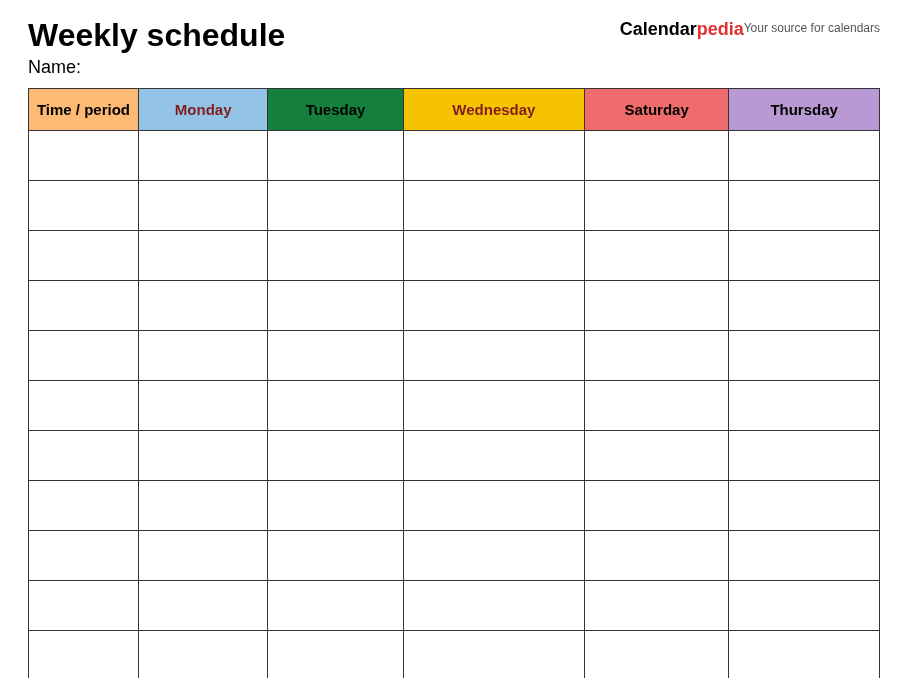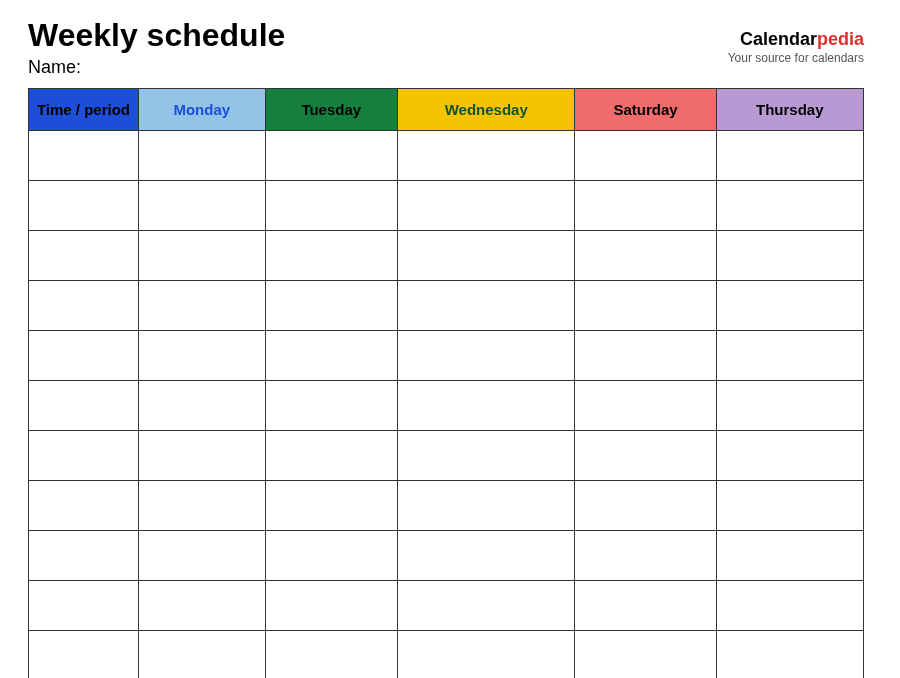--- a/index.html
+++ b/index.html
@@ -6,21 +6,21 @@
     body {
       width: 900px;
       height: 678px;
       background: #fff;
       font-family: Arial, sans-serif;
       overflow: hidden;
     }
     .page {
       width: 900px;
       height: 678px;
-      padding: 18px 36px 10px 28px;
+      padding: 18px 20px 10px 28px;
       display: flex;
       flex-direction: column;
       border-radius: 27px;
     }
     .header-row {
       display: flex;
       justify-content: space-between;
       align-items: flex-start;
       margin-bottom: 4px;
     }
@@ -34,23 +34,23 @@
       color: #000;
       line-height: 1.1;
     }
     .name-label {
       font-size: 18px;
       color: #000;
       margin-top: 4px;
     }
     .logo-block {
       display: flex;
-      flex-direction: column;
-      align-items: flex-end;
-      margin-top: 12px;
+      flex-direction: row;
+      align-items: flex-start;
+      margin-top: 2px;
     }
     .logo-text {
       font-size: 18px;
       font-weight: normal;
       color: #333;
       line-height: 1.1;
     }
     .logo-text span.calendar {
       color: #000;
       font-weight: bold;
@@ -79,37 +79,37 @@
       font-size: 15px;
       font-weight: bold;
       padding: 8px 4px;
       height: 42px;
     }
     .schedule-table td {
       height: 50px;
       padding: 2px;
     }
     .col-time {
-      background: #1d4ed8;
+      background: #fdba74;
       color: #000;
       font-size: 13px;
       width: 110px;
     }
     .col-monday {
       background: #93c4e8;
-      color: #1d4ed8;
+      color: #7f1d1d;
       margin-left: 20px;
     }
     .col-tuesday {
       background: #15803d;
       color: #000;
     }
     .col-wednesday {
       background: #f5c300;
-      color: #14532d;
+      color: #7f1d1d;
     }
     .col-thursday {
       background: #f06b6b;
       color: #000;
     }
     .col-friday {
       background: #b899d4;
       color: #000;
     }
     .data-cell {

